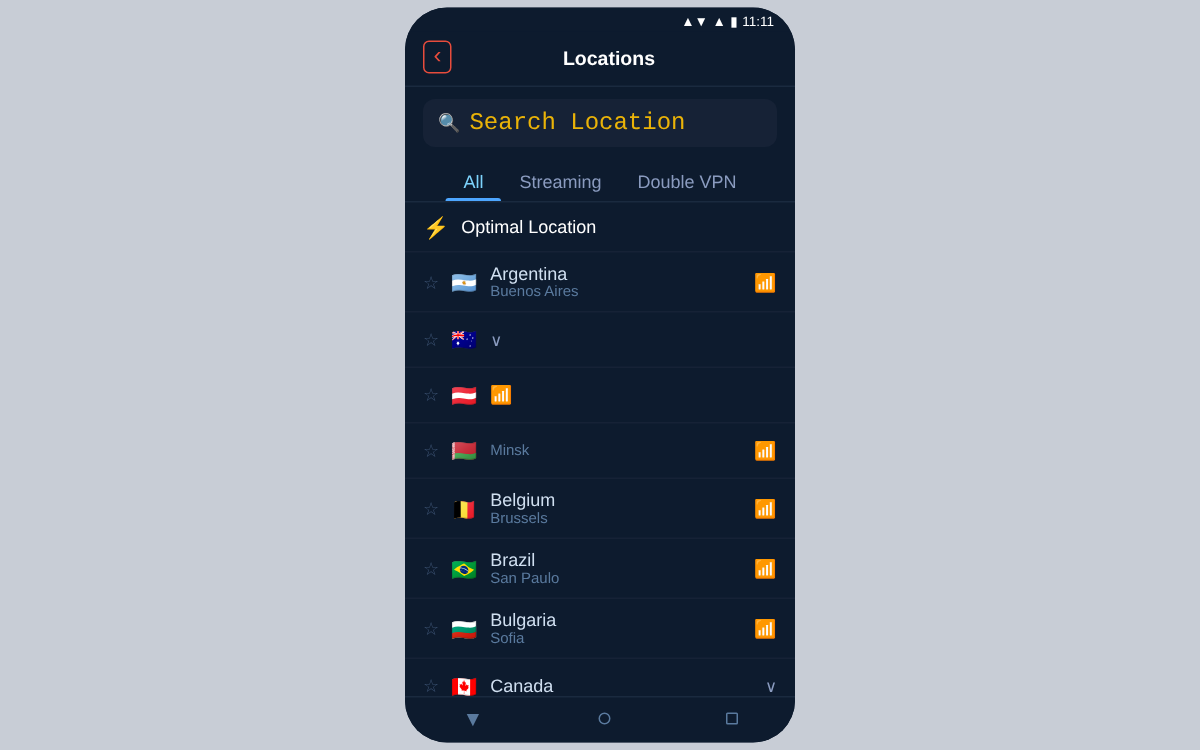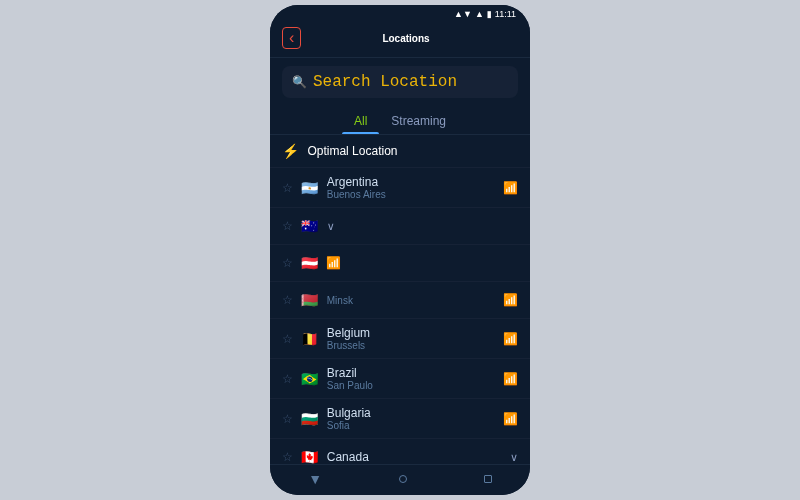--- a/index.html
+++ b/index.html
@@ -51,21 +51,21 @@
       padding: 2px 6px;
       border: 1.5px solid #e74c3c;
       border-radius: 4px;
       line-height: 1;
     }
     .header-title {
       position: absolute;
       left: 50%;
       transform: translateX(-50%);
       color: #fff;
-      font-size: 10px;
+      font-size: 13px;
       font-weight: 600;
       padding-left: 12px;
     }
     .search-bar {
       margin: 8px 12px;
       background: #162236;
       border-radius: 8px;
       display: flex;
       align-items: center;
       padding: 7px 10px;
@@ -88,21 +88,21 @@
       border-bottom: 1px solid #1a2a3f;
     }
     .tab {
       color: #8a9bbf;
       font-size: 12px;
       padding: 4px 12px 6px;
       cursor: pointer;
       position: relative;
     }
     .tab.active {
-      color: #84cc16;
+      color: #7dd3fc;
     }
     .tab.active::after {
       content: '';
       position: absolute;
       bottom: 0;
       left: 0;
       right: 0;
       height: 2px;
       background: #4da6ff;
       border-radius: 2px 2px 0 0;
@@ -217,20 +217,21 @@
   </div>
 
   <div class="search-bar">
     <span class="search-icon">🔍</span>
     <span class="search-placeholder">Search Location</span>
   </div>
 
   <div class="tabs">
     <div class="tab active">All</div>
     <div class="tab">Streaming</div>
+    <div class="tab">Double VPN</div>
   </div>
 
   <div class="list">
 
     <div class="optimal-row">
       <span class="optimal-icon">⚡</span>
       <span class="optimal-label">Optimal Location</span>
     </div>
 
     <div id="location-rows">

